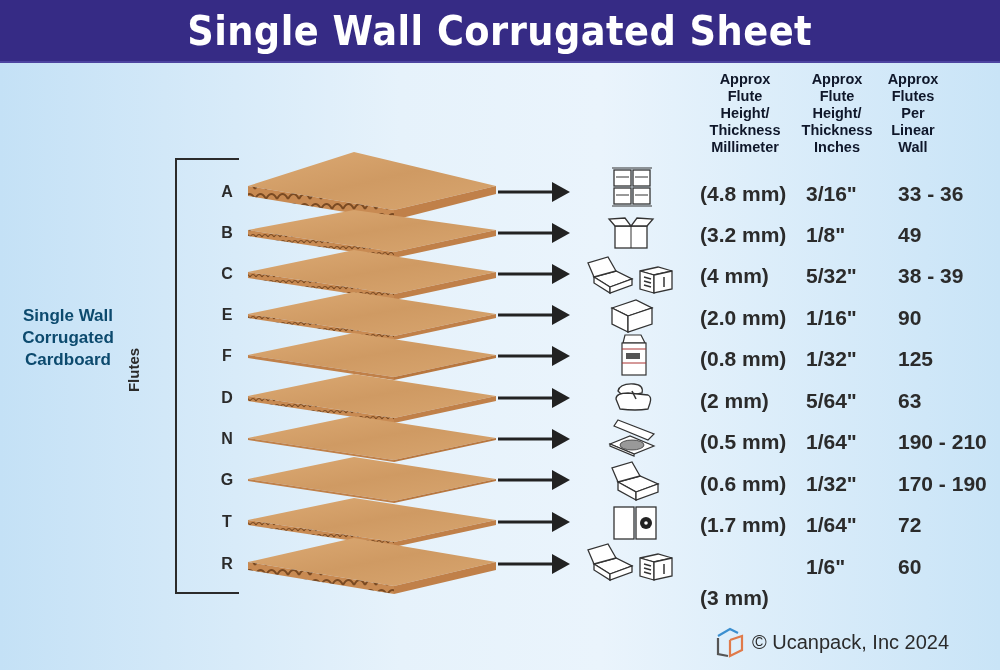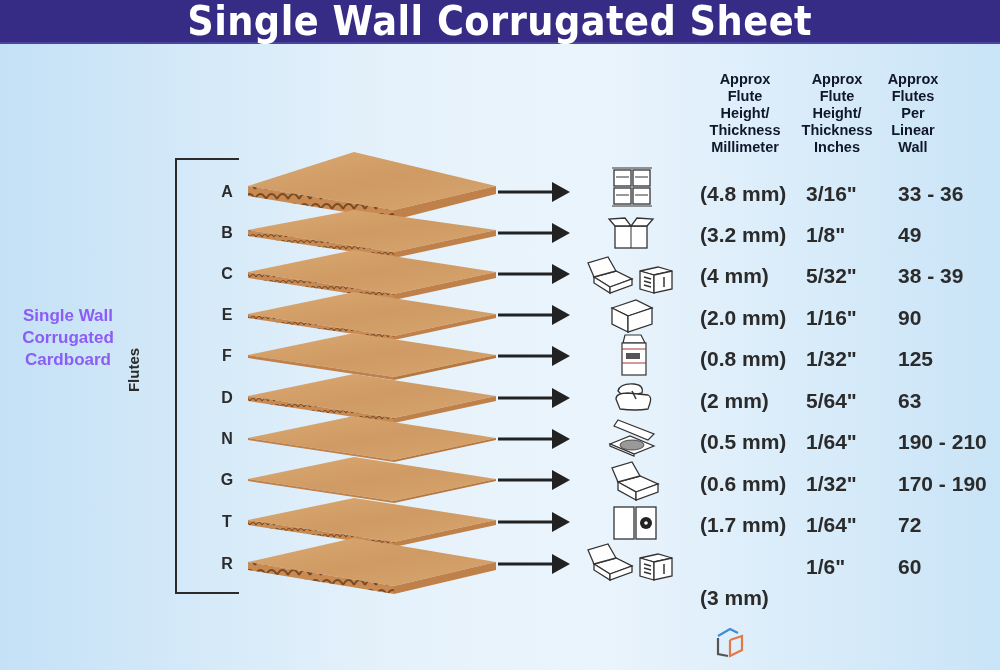--- a/index.html
+++ b/index.html
@@ -4,38 +4,38 @@
 <style>
   * { box-sizing: border-box; margin: 0; padding: 0; }
   html, body { width: 1000px; height: 670px; overflow: hidden; }
   body {
     position: relative;
     font-family: "Liberation Sans", "DejaVu Sans", sans-serif;
     background: linear-gradient(90deg, #c4e1f6 0%, #e6f2fb 40%, #eaf4fc 60%, #c9e4f7 100%);
     color: #222;
   }
   .title-bar {
-    position: absolute; left: 0; top: 0; width: 1000px; height: 44px;
+    position: absolute; left: 0; top: 0; width: 1000px; height: 63px;
     background: #362b85;
     border-bottom: 2px solid #4d44a0;
     display: flex; align-items: center; justify-content: center;
   }
   .title-bar h1 {
     color: #fff; font-weight: bold; font-size: 40px;
     font-family: "DejaVu Sans", "Liberation Sans", sans-serif;
     letter-spacing: 0.5px;
     transform: scaleX(0.92);
   }
   .col-header {
     position: absolute; top: 71px; text-align: center;
     font-weight: bold; font-size: 14.5px; line-height: 17px; color: #0f172a;
   }
   .left-label {
     position: absolute; left: 10px; top: 305px; width: 116px;
-    text-align: center; font-weight: bold; font-size: 17px; line-height: 22px; color: #8b5cf6;
+    text-align: center; font-weight: bold; font-size: 17px; line-height: 22px; color: #0c4a6e;
   }
   .flutes-label {
     position: absolute; left: 133px; top: 370px;
     transform: translate(-50%, -50%) rotate(-90deg);
     font-weight: bold; font-size: 15px; color: #2b2b2b; white-space: nowrap;
   }
   .bracket {
     position: absolute; left: 175px; top: 158px; width: 64px; height: 436px;
     border: 2px solid #2b2b2b; border-right: none;
   }
@@ -356,13 +356,14 @@
 <div class="cell" style="left:700px;top:586px;">(3 mm)</div>
 <div class="cell" style="left:806px;top:555px;">1/6"</div>
 <div class="cell" style="left:898px;top:555px;">60</div>
 
 <div class="footer">
   <svg width="28" height="32" viewBox="0 0 28 32">
     <polyline points="2,10 14,3 22,7" fill="none" stroke="#3b8fd0" stroke-width="2.2"></polyline>
     <polyline points="2,12 2,28 12,30" fill="none" stroke="#555" stroke-width="2.2"></polyline>
     <polyline points="14,14 26,10 26,24 14,30 14,14" fill="none" stroke="#e07a4a" stroke-width="2.2"></polyline>
   </svg>
+  <span>© Ucanpack, Inc 2024</span>
 </div>
 
 </body></html>

